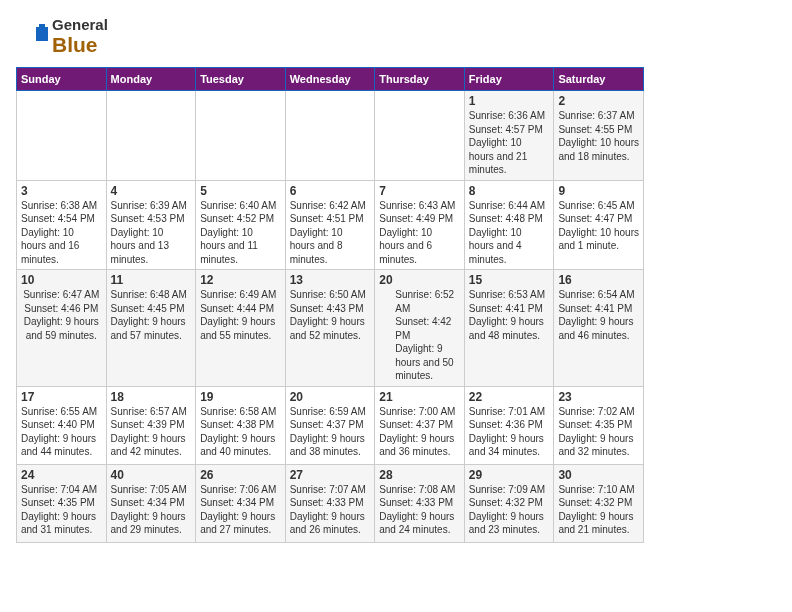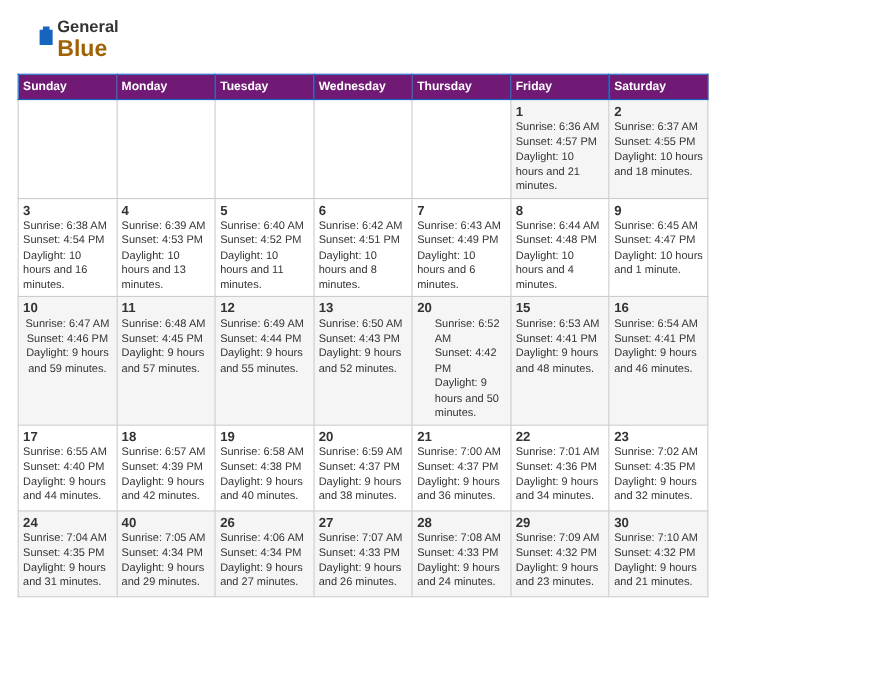--- a/index.html
+++ b/index.html
@@ -273,21 +273,21 @@
 Daylight: 9 hours and 31 minutes.</div>
           </td>
           <td>
             <span class="day-num">40</span>
             <div class="day-info" style="white-space: pre-line;">Sunrise: 7:05 AM
 Sunset: 4:34 PM
 Daylight: 9 hours and 29 minutes.</div>
           </td>
           <td>
             <span class="day-num">26</span>
-            <div class="day-info" style="white-space: pre-line;">Sunrise: 4:06 AM
+            <div class="day-info" style="white-space: pre-line;">Sunrise: 7:06 AM
 Sunset: 4:34 PM
 Daylight: 9 hours and 27 minutes.</div>
           </td>
           <td>
             <span class="day-num">27</span>
             <div class="day-info" style="white-space: pre-line;">Sunrise: 7:07 AM
 Sunset: 4:33 PM
 Daylight: 9 hours and 26 minutes.</div>
           </td>
           <td>

